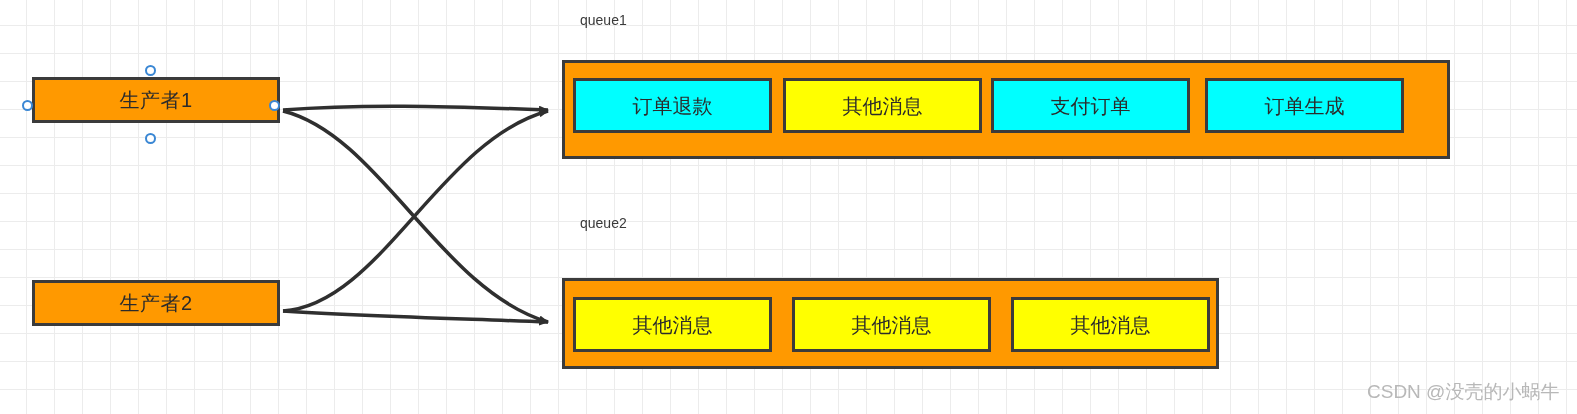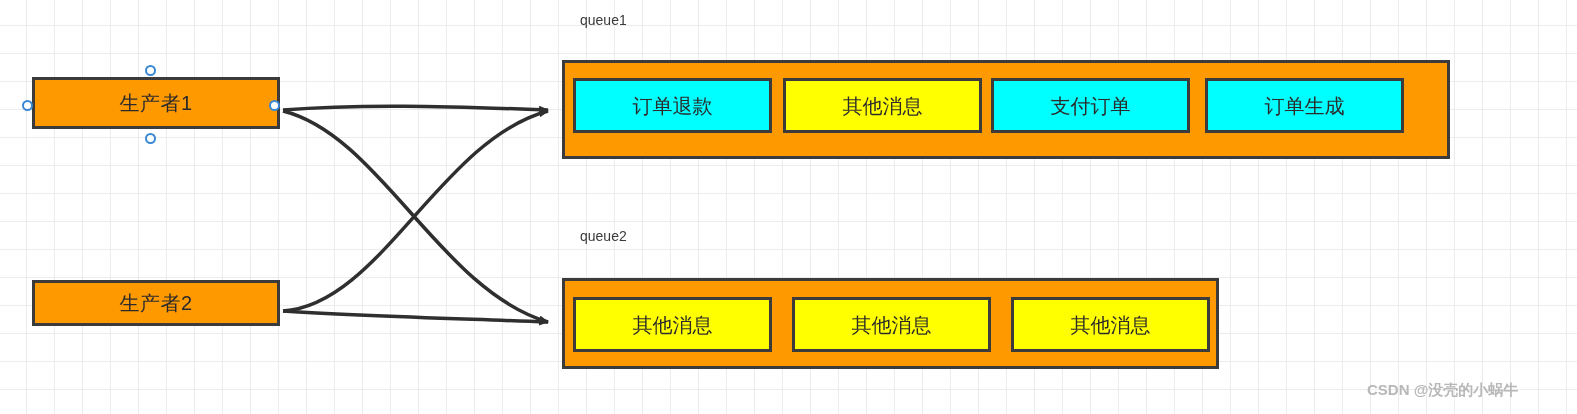--- a/index.html
+++ b/index.html
@@ -76,45 +76,44 @@
     position: absolute;
     width: 11px;
     height: 11px;
     box-sizing: border-box;
     border-radius: 50%;
     background: #ffffff;
     border: 2px solid #3a87d4;
   }
   .watermark {
     position: absolute;
-    font-size: 15px;
+    font-size: 19px;
     color: #b8b8b8;
     white-space: nowrap;
     line-height: 1;
-    font-weight: bold;
   }
 </style>
 </head>
 <body>
 
 <div id="canvas">
 
   <svg class="edge-layer" viewBox="0 0 1577 414">
     <defs>
       <marker id="arrowhead" markerWidth="10" markerHeight="8" refX="9" refY="4" orient="auto" markerUnits="userSpaceOnUse">
         <path d="M 0 0 L 10 4 L 0 8 z" fill="#2f2f2f"></path>
       </marker>
     </defs>
     <path fill="none" stroke="#2f2f2f" stroke-width="3.5" marker-end="url(#arrowhead)" d="M 283 110 C 360 104, 440 106, 548 110"></path>
     <path fill="none" stroke="#2f2f2f" stroke-width="3.5" marker-end="url(#arrowhead)" d="M 283 111 C 380 135, 440 290, 548 322"></path>
     <path fill="none" stroke="#2f2f2f" stroke-width="3.5" marker-end="url(#arrowhead)" d="M 283 311 C 380 305, 440 140, 548 111"></path>
     <path fill="none" stroke="#2f2f2f" stroke-width="3.5" marker-end="url(#arrowhead)" d="M 283 311 C 360 316, 440 318, 548 322"></path>
   </svg>
 
-  <div class="node" style="left: 32px; top: 77px; width: 248px; height: 52px;">
+  <div class="node" style="left: 32px; top: 77px; width: 248px; height: 46px;">
     <span class="node-label">生产者1</span>
   </div>
 
   <div class="node" style="left: 32px; top: 280px; width: 248px; height: 46px;">
     <span class="node-label">生产者2</span>
   </div>
 
   <div class="handle" style="left: 22px; top: 100px;"></div>
   <div class="handle" style="left: 145px; top: 65px;"></div>
   <div class="handle" style="left: 269px; top: 100px;"></div>
@@ -129,21 +128,21 @@
   <div class="msg" style="left: 783px; top: 78px; width: 199px; height: 55px; background: rgb(255, 255, 0);">
     <span class="msg-label">其他消息</span>
   </div>
   <div class="msg" style="left: 991px; top: 78px; width: 199px; height: 55px; background: rgb(0, 255, 255);">
     <span class="msg-label">支付订单</span>
   </div>
   <div class="msg" style="left: 1205px; top: 78px; width: 199px; height: 55px; background: rgb(0, 255, 255);">
     <span class="msg-label">订单生成</span>
   </div>
 
-  <div class="queue-title" style="left: 580px; top: 229px;">queue2</div>
+  <div class="queue-title" style="left: 580px; top: 216px;">queue2</div>
   <div class="queue-container" style="left: 562px; top: 278px; width: 657px; height: 91px;"></div>
 
   <div class="msg" style="left: 573px; top: 297px; width: 199px; height: 55px; background: rgb(255, 255, 0);">
     <span class="msg-label">其他消息</span>
   </div>
   <div class="msg" style="left: 792px; top: 297px; width: 199px; height: 55px; background: rgb(255, 255, 0);">
     <span class="msg-label">其他消息</span>
   </div>
   <div class="msg" style="left: 1011px; top: 297px; width: 199px; height: 55px; background: rgb(255, 255, 0);">
     <span class="msg-label">其他消息</span>

